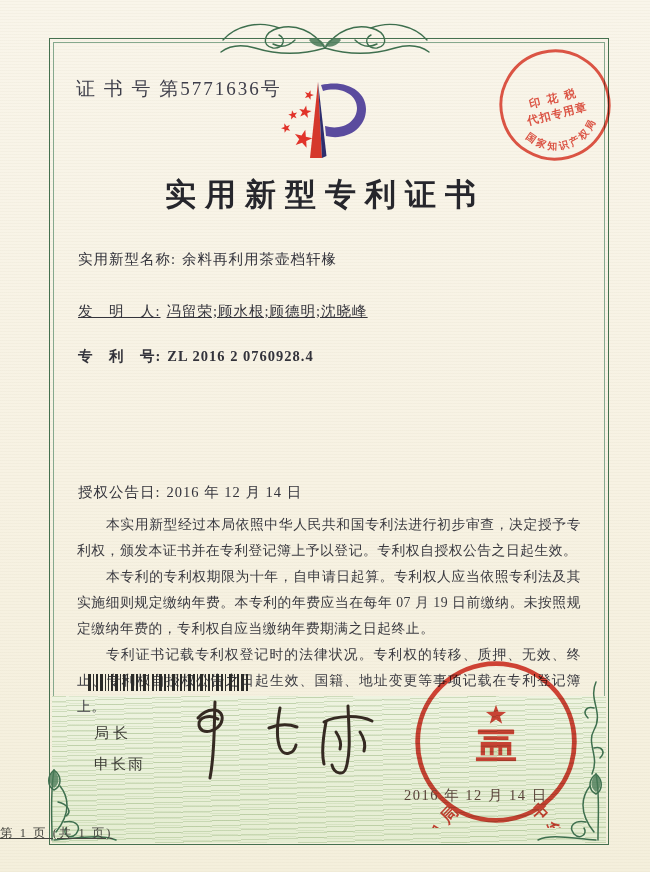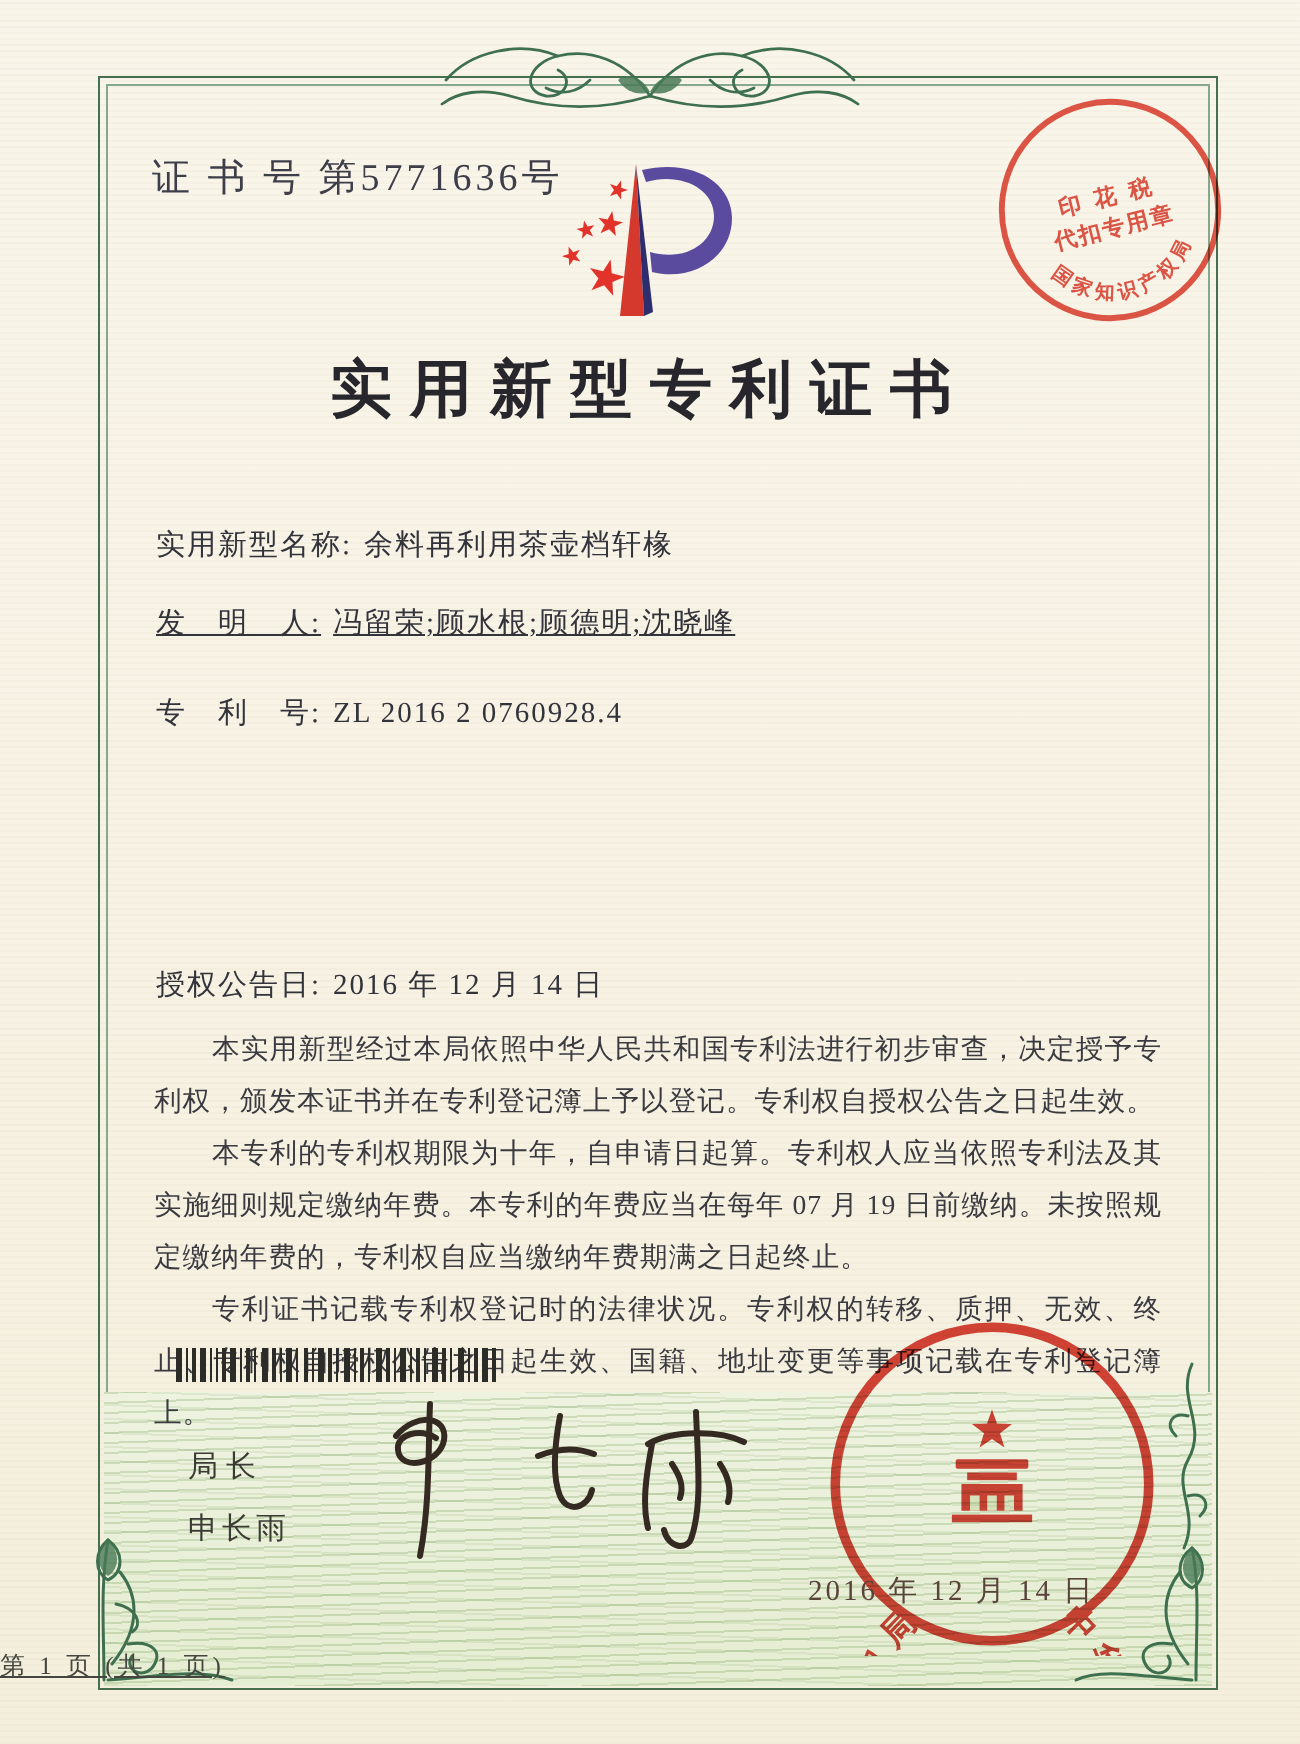--- a/index.html
+++ b/index.html
@@ -126,27 +126,27 @@
       <use href="#star" transform="translate(33,17) scale(.5) rotate(18)"></use>
       <use href="#star" transform="translate(17,37) scale(.48) rotate(-12)"></use>
       <use href="#star" transform="translate(29,34) scale(.66) rotate(10)"></use>
       <use href="#star" transform="translate(10,50) scale(.5) rotate(-20)"></use>
       <use href="#star" transform="translate(27,61) scale(.95) rotate(14)"></use>
     </g>
   </svg>
 
   <div class="title">实用新型专利证书</div>
 
-  <div class="field" style="top:263px;">
+  <div class="field" style="top:250px;">
     <span>实用新型名称:</span><span class="val">余料再利用茶壶档轩椽</span>
   </div>
   <div class="field" style="top:302px;text-decoration:underline;">
     <span>发　明　人:</span><span class="val">冯留荣;顾水根;顾德明;沈晓峰</span>
   </div>
-  <div class="field" style="top:347px;">
+  <div class="field" style="top:347px;font-weight:bold;">
     <span>专　利　号:</span><span class="val">ZL 2016 2 0760928.4</span>
   </div>
   <div class="field" style="top:483px;">
     <span>授权公告日:</span><span class="val">2016 年 12 月 14 日</span>
   </div>
 
   <div class="body-text">
     <p>本实用新型经过本局依照中华人民共和国专利法进行初步审查，决定授予专利权，颁发本证书并在专利登记簿上予以登记。专利权自授权公告之日起生效。</p>
     <p>本专利的专利权期限为十年，自申请日起算。专利权人应当依照专利法及其实施细则规定缴纳年费。本专利的年费应当在每年 07 月 19 日前缴纳。未按照规定缴纳年费的，专利权自应当缴纳年费期满之日起终止。</p>
     <p>专利证书记载专利权登记时的法律状况。专利权的转移、质押、无效、终止、专利权自授权公告之日起生效、国籍、地址变更等事项记载在专利登记簿上。</p>

